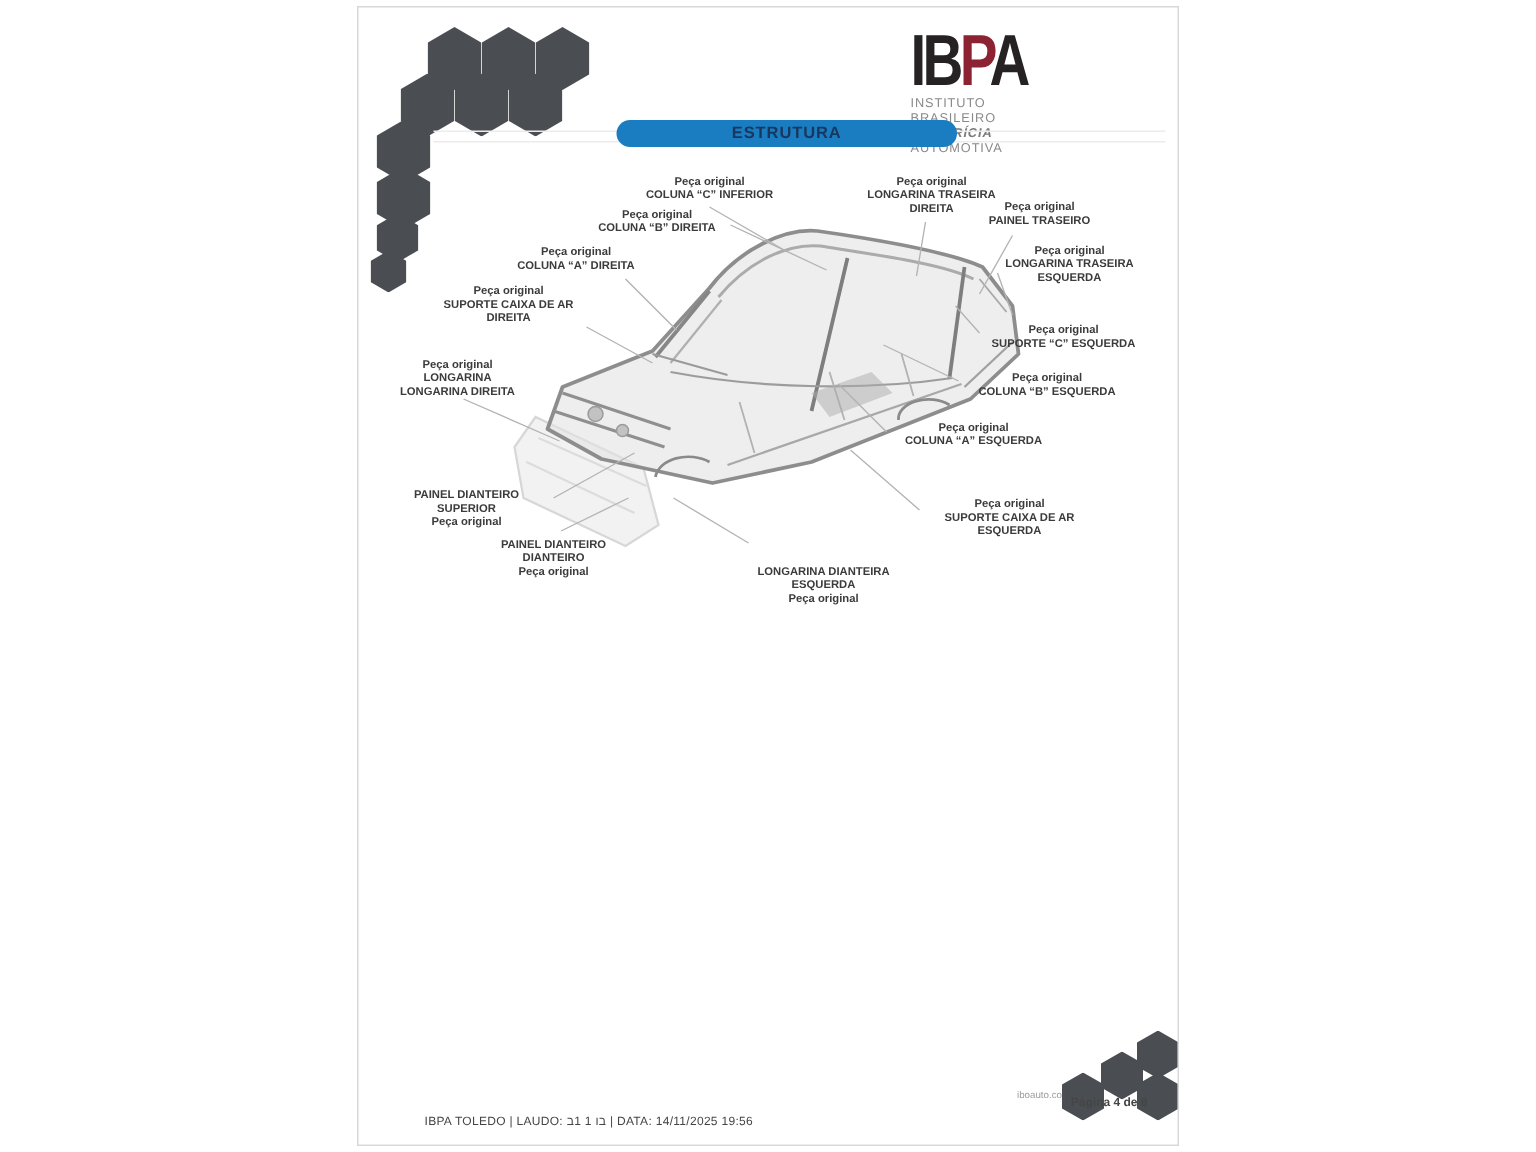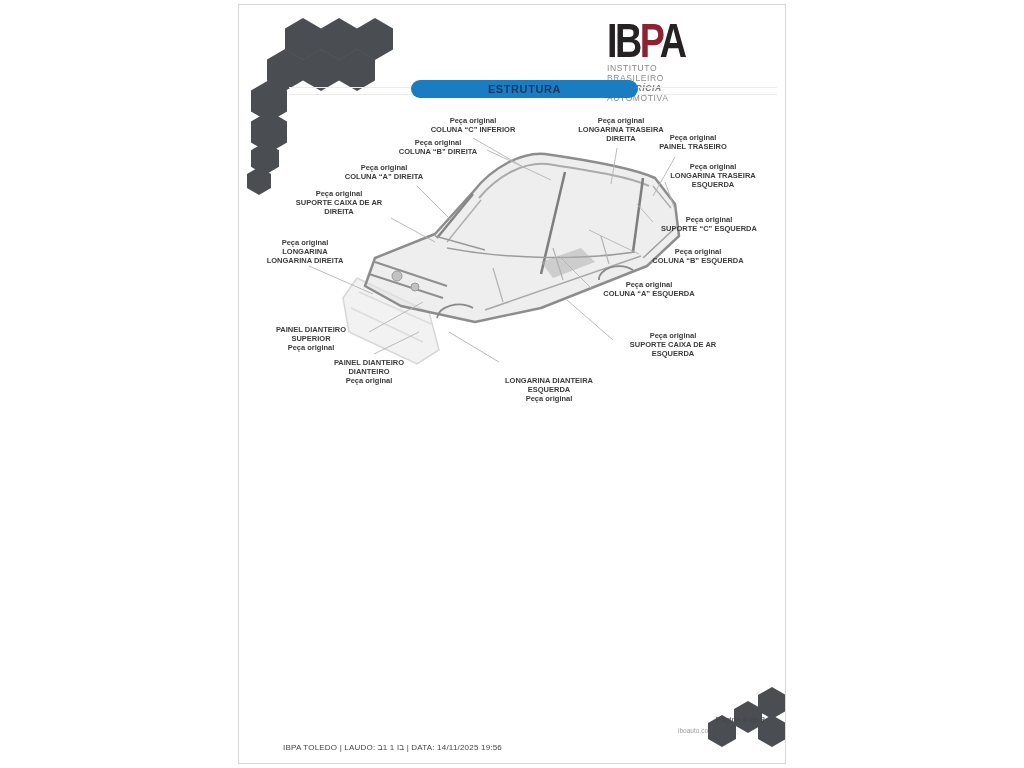--- a/index.html
+++ b/index.html
@@ -29,21 +29,21 @@
 
   
   .diagram-svg{position:absolute;left:0;top:105px;width:546px;height:300px;pointer-events:none;}
   .part-label{position:absolute;text-align:center;font-size:7.5px;font-weight:700;
               line-height:9px;color:#3b3b3b;}
   .part-label span{display:block;}
 
   
   .site{position:absolute;right:64px;top:722px;font-size:6.5px;color:#9d9d9d;}
   .footer-left{position:absolute;left:44px;top:738px;font-size:8px;color:#454545;letter-spacing:.2px;}
-  .footer-page{position:absolute;right:20px;top:710px;font-size:8px;color:#454545;}
+  .footer-page{position:absolute;right:20px;top:725px;font-size:8px;color:#454545;font-weight:bold;}
 </style>
 </head>
 <body>
 
 <div class="canvas">
   <div class="page">
 
     <div>
       <div class="hex" style="left:46px;top:13px;width:36px;height:42px;"></div>
       <div class="hex" style="left:82px;top:13px;width:36px;height:42px;"></div>

